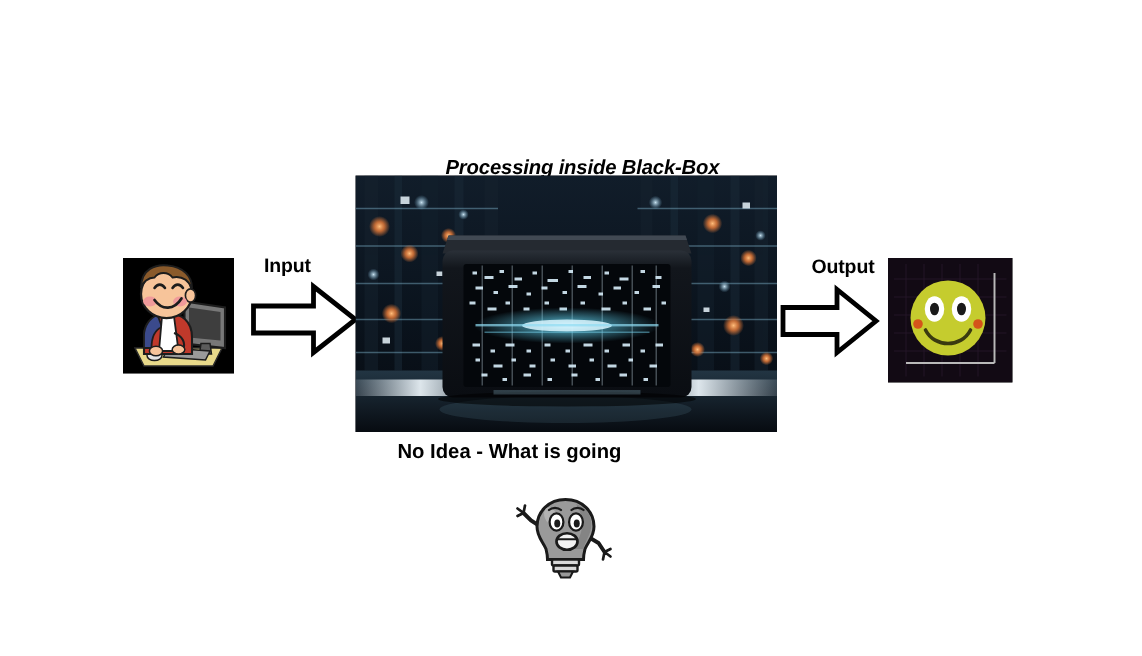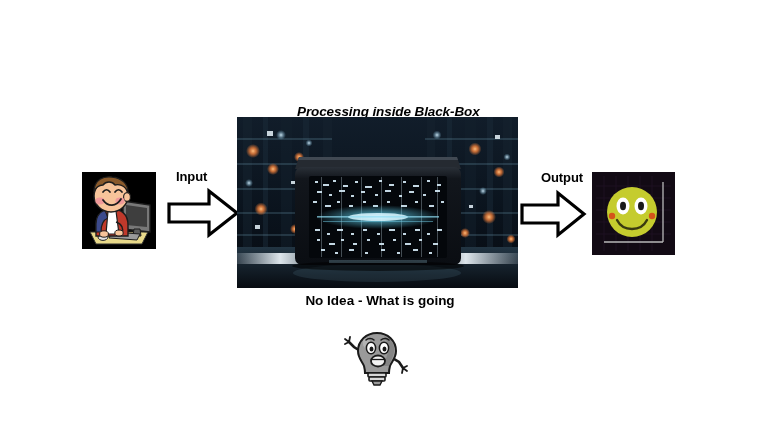--- a/index.html
+++ b/index.html
@@ -67,21 +67,21 @@
   }
 
   
   #input-label   { left: 176px; top: 169px; font-size: 13px; }
   #output-label  { left: 541px; top: 170px; font-size: 13px; }
   #blackbox-title{ left: 297px; top: 104px; font-size: 13.5px; font-style: italic; }
   #caption-block {
     position: absolute;
     left: 265px; top: 292px;
     width: 230px;
-    text-align: center;
+    text-align: left;
     font-weight: bold;
     font-size: 13.5px;
     color: #000000;
     line-height: 17px;
   }
   .cap-line { display: block; }
 </style>
 </head>
 <body>
 

